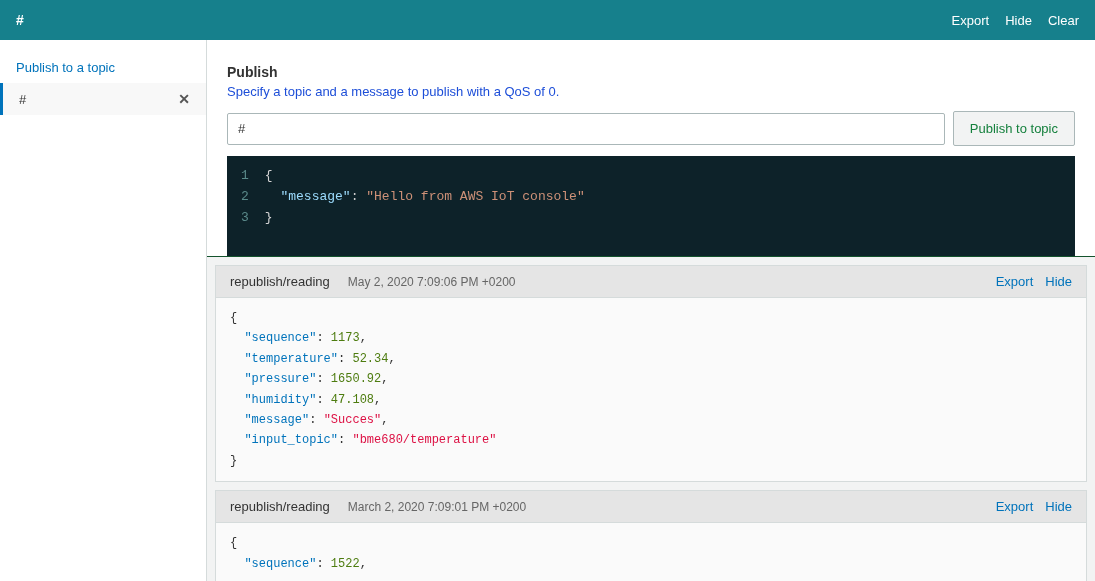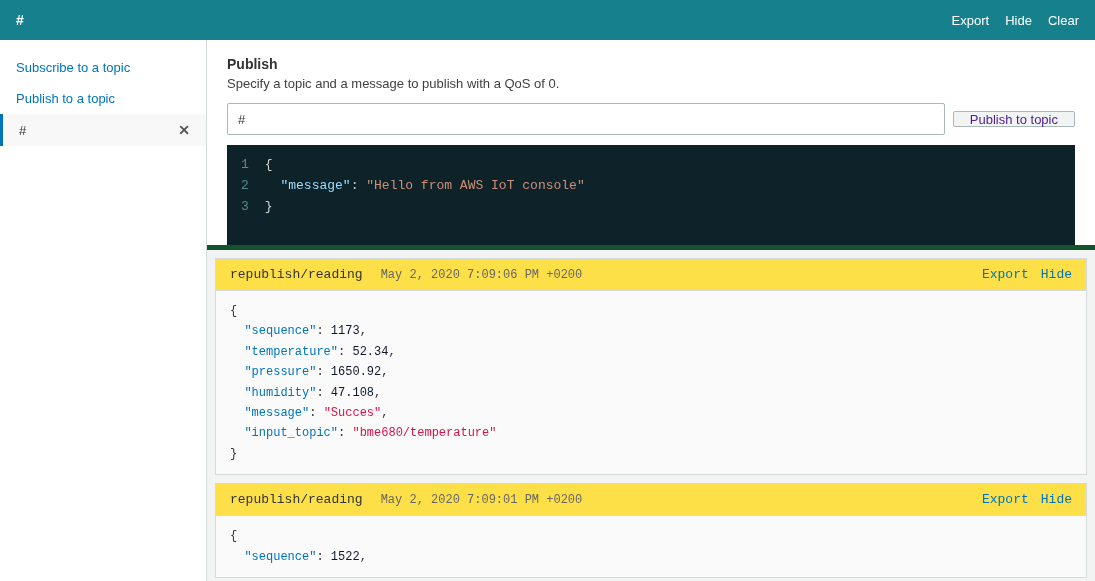--- a/index.html
+++ b/index.html
@@ -75,56 +75,56 @@
     
     .content-area {
       flex: 1;
       overflow-y: auto;
       background: #f2f3f3;
     }
 
     
     .publish-section {
       background: white;
-      border-bottom: 5px solid #14532d;
-      padding: 16px 20px 0 20px;
+      border-bottom: 1px solid #14532d;
+      padding: 24px 20px 0 20px;
     }
     .publish-title {
       font-size: 14px;
       font-weight: 600;
       color: #333;
       margin-bottom: 4px;
     }
     .publish-desc {
       font-size: 13px;
-      color: #404040;
+      color: #1d4ed8;
       margin-bottom: 12px;
     }
     .publish-topic-row {
       display: flex;
       align-items: center;
       gap: 8px;
       margin-bottom: 10px;
     }
     .publish-topic-input {
       flex: 1;
       height: 32px;
       border: 1px solid #aab7b8;
       padding: 0 10px;
       font-size: 13px;
       border-radius: 2px;
       color: #333;
       outline: none;
     }
     .publish-btn {
-      height: 16px;
+      height: 35px;
       padding: 0 16px;
       background: #f2f3f3;
       border: 1px solid #aab7b8;
-      color: #4c1d95;
+      color: #15803d;
       font-size: 13px;
       border-radius: 2px;
       cursor: not-allowed;
       white-space: nowrap;
     }
 
     
     .code-editor {
       background: #0d2229;
       color: #ccc;
@@ -157,22 +157,21 @@
     .message-card {
       background: white;
       margin: 8px 0 0 0;
       border: 1px solid #d5dbdb;
     }
     .message-card-header {
       display: flex;
       align-items: flex-end;
       padding: 8px 14px;
       border-bottom: 1px solid #d5dbdb;
-      background: #fde047;
-      font-family: Liberation Mono, monospace;
+      background: #e5e5e5;
     }
     .message-topic {
       font-size: 13px;
       color: #333;
       font-weight: 500;
     }
     .message-timestamp {
       margin-left: 18px;
       font-size: 12px;
       color: #666;
@@ -190,21 +189,21 @@
     .message-body {
       background: #fafafa;
       padding: 10px 14px;
       font-family: 'Courier New', Courier, monospace;
       font-size: 12px;
       color: #333;
       line-height: 1.7;
     }
     .json-key { color: #0073bb; }
     .json-string { color: #d14; }
-    .json-number { color: #0f172a; }
+    .json-number { color: #4d7c0f; }
 
     
     .messages-container {
       padding: 0 8px 8px 8px;
     }
   </style>
 </head>
 <body>
 
 <div class="top-header">
@@ -212,21 +211,20 @@
   <div class="top-header-actions">
     <span>Export</span>
     <span>Hide</span>
     <span>Clear</span>
   </div>
 </div>
 
 <div class="main-layout">
 
   <div class="sidebar">
-    <a class="sidebar-link">Subscribe to a topic</a>
     <a class="sidebar-link">Publish to a topic</a>
     <div class="sidebar-subscription-item">
       <span class="sidebar-subscription-label">#</span>
       <span class="sidebar-subscription-close">✕</span>
     </div>
   </div>
 
   <div class="content-area">
 
     <div class="publish-section">
@@ -269,21 +267,21 @@
           <div>&nbsp;&nbsp;<span class="json-key">"humidity"</span>: <span class="json-number">47.108</span>,</div>
           <div>&nbsp;&nbsp;<span class="json-key">"message"</span>: <span class="json-string">"Succes"</span>,</div>
           <div>&nbsp;&nbsp;<span class="json-key">"input_topic"</span>: <span class="json-string">"bme680/temperature"</span></div>
           <div>}</div>
         </div>
       </div>
 
       <div class="message-card">
         <div class="message-card-header">
           <span class="message-topic">republish/reading</span>
-          <span class="message-timestamp">May 2, 2020 7:09:01 PM +0200</span>
+          <span class="message-timestamp">March 2, 2020 7:09:01 PM +0200</span>
           <div class="message-card-actions">
             <span>Export</span>
             <span>Hide</span>
           </div>
         </div>
         <div class="message-body">
           <div>{</div>
           <div>&nbsp;&nbsp;<span class="json-key">"sequence"</span>: <span class="json-number">1522</span>,</div>
         </div>
       </div>

